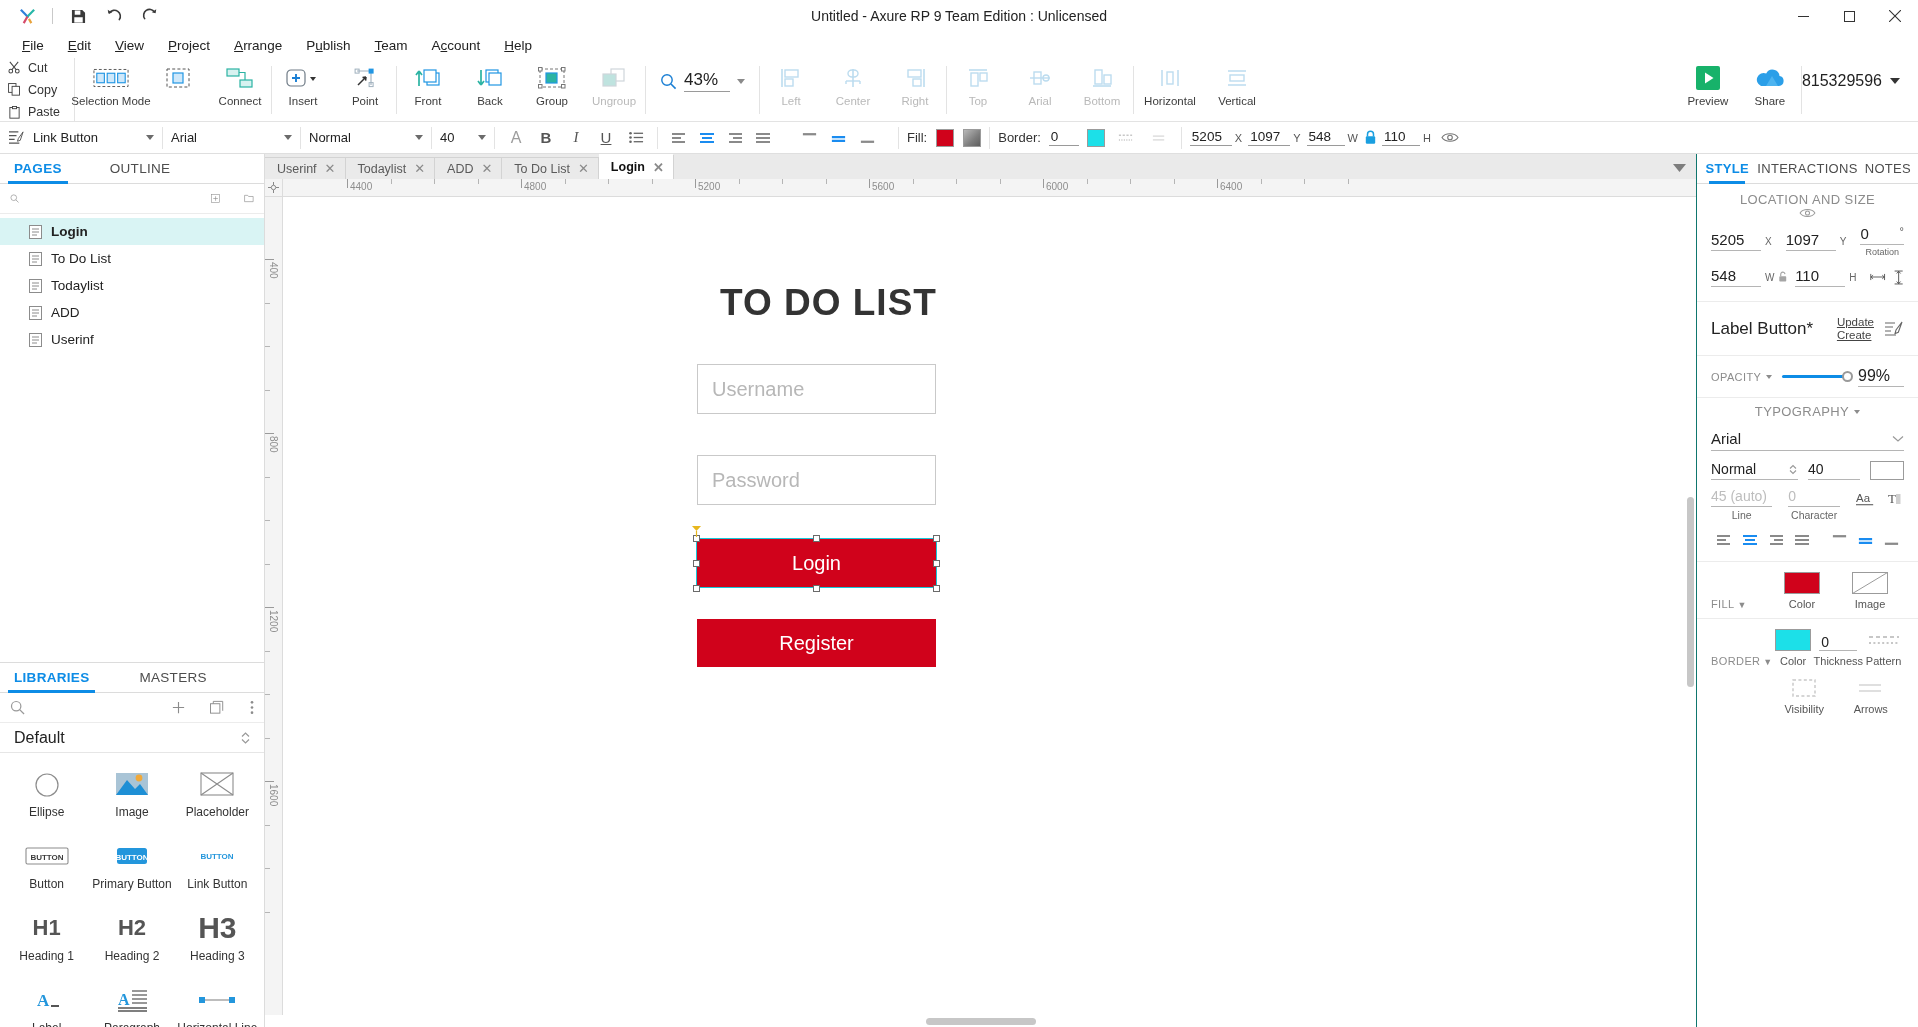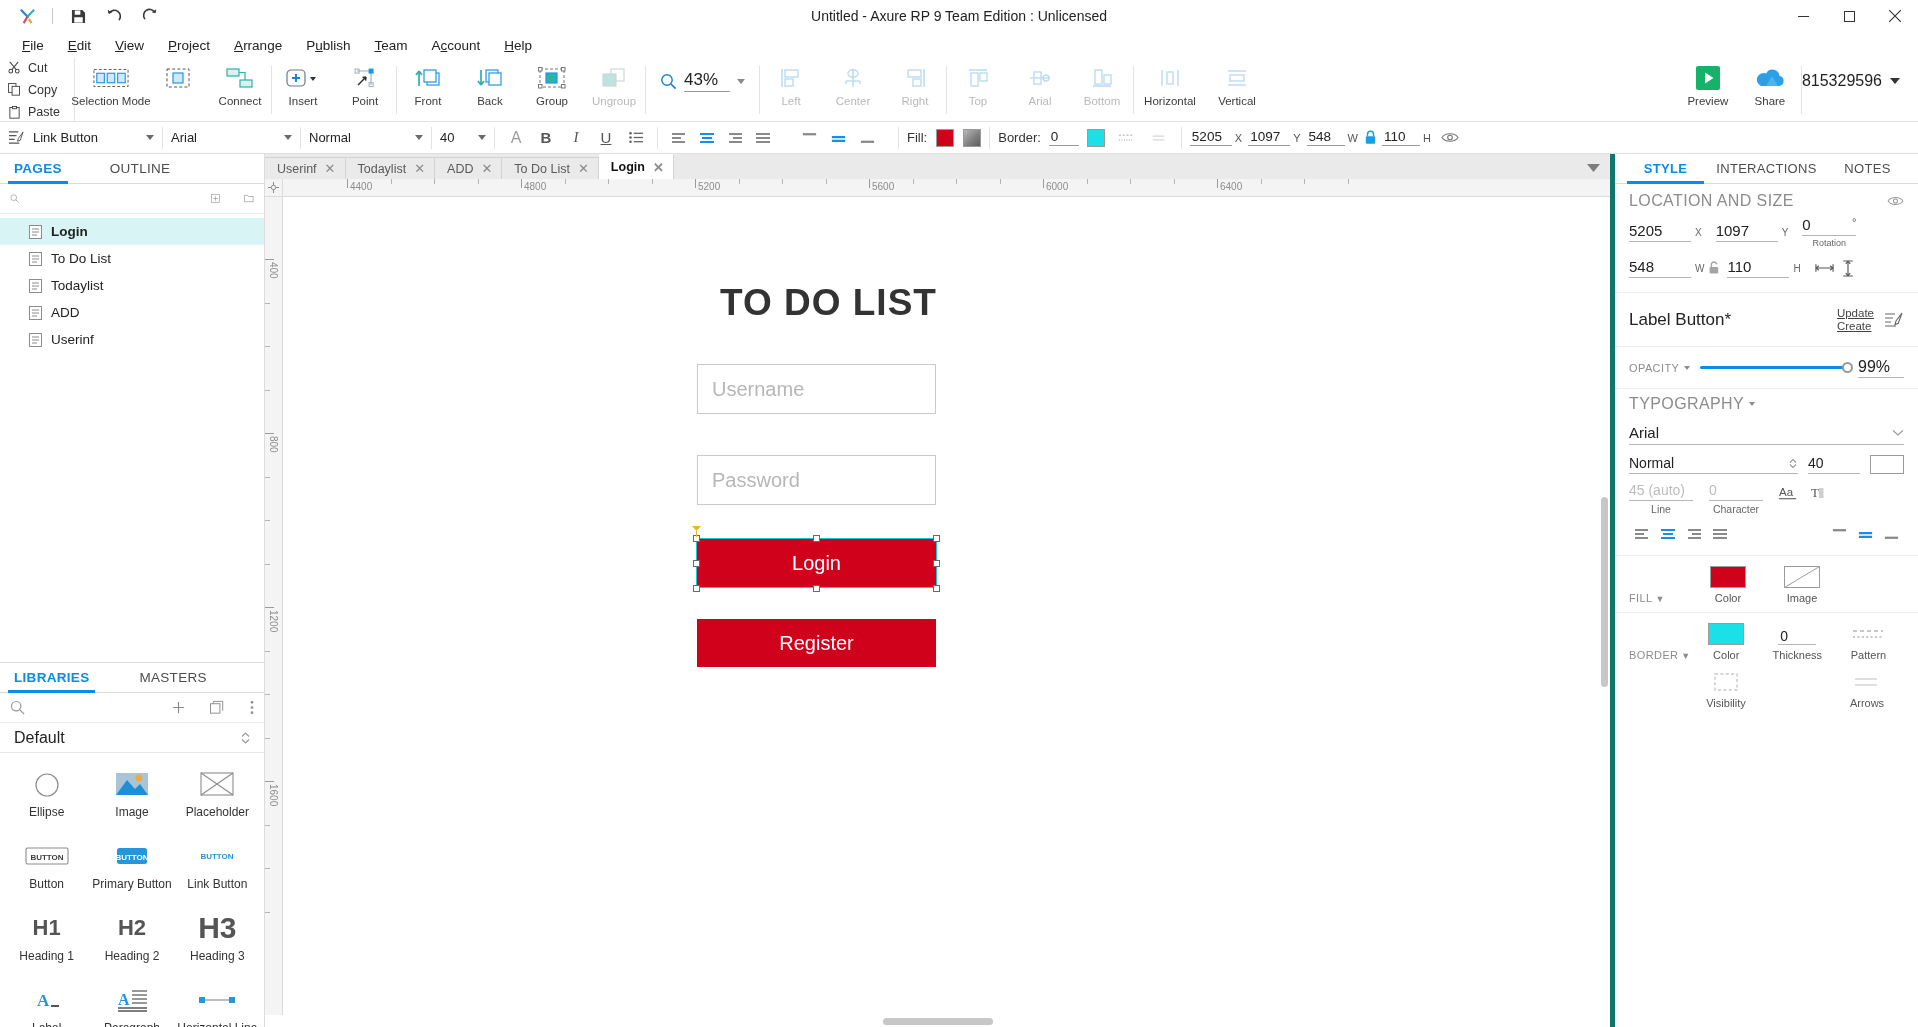--- a/index.html
+++ b/index.html
@@ -129,28 +129,28 @@
   }
   .wg-btn{ display:flex; align-items:center; justify-content:center; color:#fff; font-size:20px; }
   .selhandle{ position:absolute; width:7px; height:7px; background:#fff; border:1px solid #6a6a6a; }
   .rotpt{ position:absolute; width:9px; height:9px; }
 
   .hscrollwrap{ height:12px; background:#fff; display:flex; align-items:center; justify-content:center; flex:none; }
   .hscroll{ width:110px; height:7px; background:#c7c7c7; border-radius:4px; }
   .vscroll{ position:absolute; right:2px; top:300px; width:7px; height:190px; background:#c7c7c7; border-radius:4px; }
 
   
-  .rightpanel{ width:308px; border-left:5px solid #0f766e; background:#fff; display:flex; flex-direction:column; flex:none; }
+  .rightpanel{ width:222px; border-left:1px solid #0f766e; background:#fff; display:flex; flex-direction:column; flex:none; }
   .rtabs{ height:30px; display:flex; border-bottom:1px solid #dcdcdc; }
   .rtab{ flex:1; display:flex; align-items:center; justify-content:center; font-size:13px; color:#4d4d4d; cursor:pointer; position:relative; letter-spacing:.3px; }
   .rtab.active{ color:#0d8ce6; font-weight:bold; }
   .rtab.active:after{ content:""; position:absolute; left:12px; right:12px; bottom:-1px; height:3px; background:#0d8ce6; }
   .namefield{ height:40px; display:flex; align-items:center; padding:0 16px; font-size:17px; color:#bdbdbd; border-bottom:1px solid #ececec; cursor:text; }
   .sect{ padding:8px 14px 10px 14px; border-bottom:1px solid #ececec; }
-  .secthead{ display:flex; align-items:center; justify-content:space-between; font-size:16px; color:#8c8c8c; letter-spacing:.4px; margin-bottom:6px; }
+  .secthead{ display:flex; align-items:center; justify-content:space-between; font-size:13px; color:#8c8c8c; letter-spacing:.4px; margin-bottom:6px;flex-direction:column; }
   .lsrow{ display:flex; align-items:center; gap:0; margin-bottom:4px; }
   .lsfield{ width:62px; border-bottom:1px solid #b5b5b5; font-size:15px; color:#222; padding-bottom:2px; }
   .lslbl{ font-size:10px; color:#666; margin:0 14px 0 4px; }
   .rot{ font-size:9px; color:#666; text-align:center; margin-top:2px; }
   .stylerow{ height:54px; display:flex; align-items:center; padding:0 14px; border-bottom:1px solid #ececec; }
   .stylename{ font-size:17px; color:#222; flex:1; }
   .uclinks{ display:flex; flex-direction:column; gap:1px; font-size:11.5px; color:#444; margin-right:10px; }
   .uclinks span{ text-decoration:underline; cursor:pointer; }
   .opacrow{ height:42px; display:flex; align-items:center; padding:0 14px; gap:10px; border-bottom:1px solid #ececec; }
   .slider{ flex:1; height:3px; background:#0d8ce6; position:relative; border-radius:2px; }

